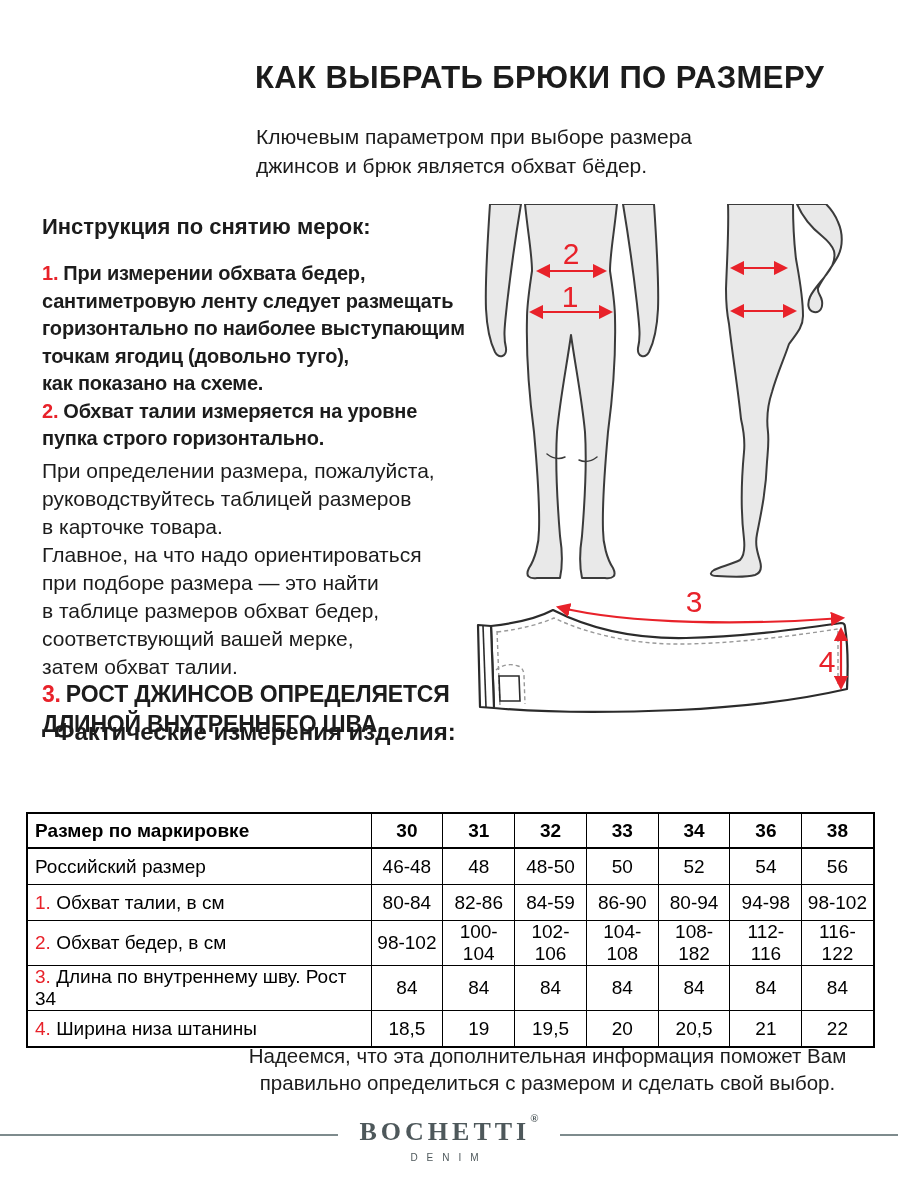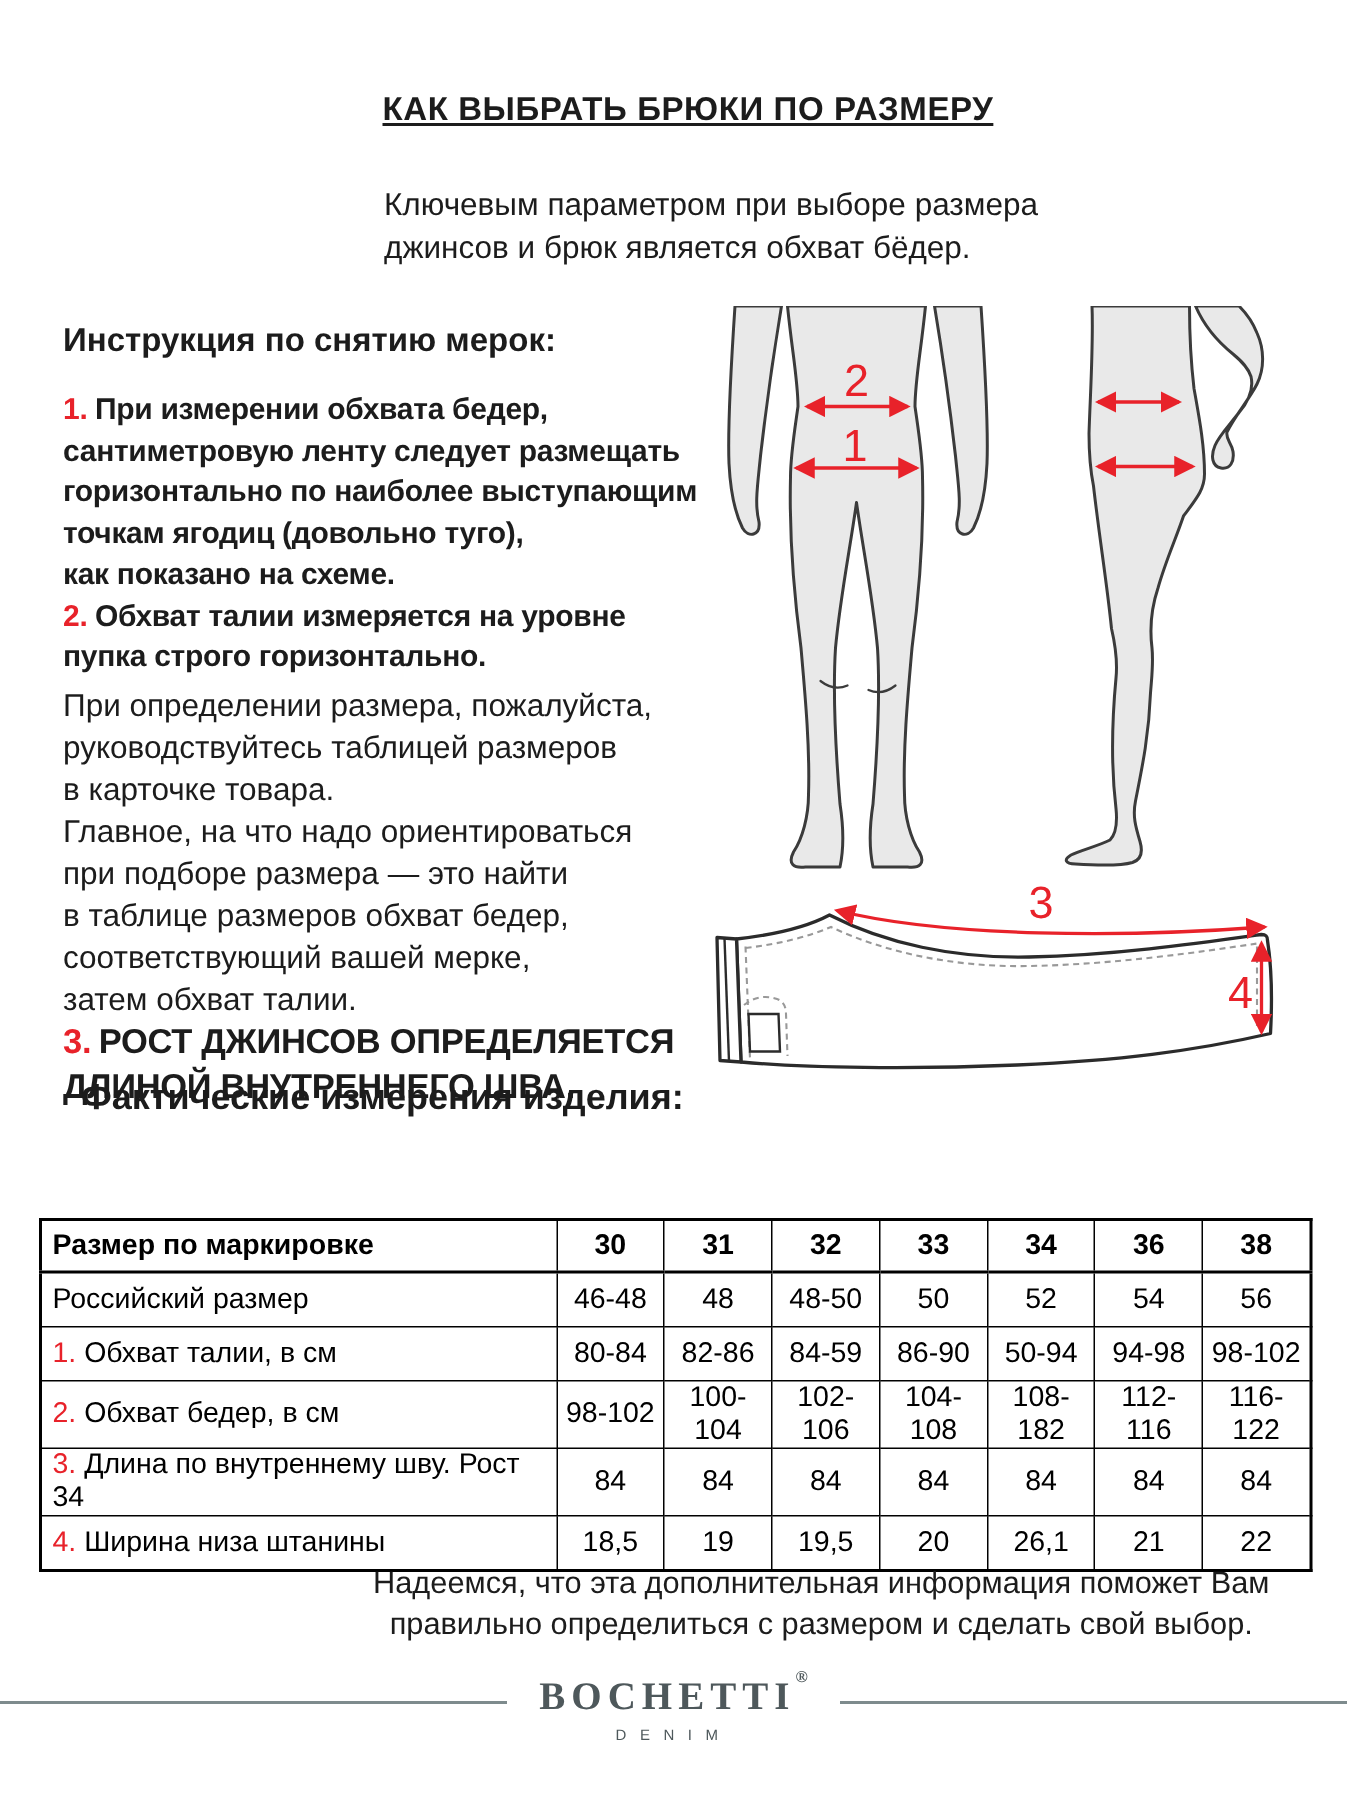--- a/index.html
+++ b/index.html
@@ -4,21 +4,21 @@
 <style>
   html,body { margin:0; padding:0; background:#ffffff; }
   .page {
     position:relative; width:898px; height:1200px; background:#fff;
     font-family:"Liberation Sans", sans-serif; color:var(--ink,#1c1c1c);
     overflow:hidden;
   }
   .abs { position:absolute; }
   .ml { white-space:pre-line; }
 
-  .title { left:255px; top:60px; font-size:22px; font-weight:bold; letter-spacing:0.4px; margin:0;text-decoration:underline; }
+  .title { left:255px; top:60px; font-size:31px; font-weight:bold; letter-spacing:0.4px; margin:0; }
   .subtitle { left:256px; top:122px; font-size:21px; line-height:29px; margin:0; }
 
   .instr-heading { left:42px; top:214px; font-size:22px; font-weight:bold; margin:0; }
   .steps { left:42px; top:260px; width:440px; margin:0; font-size:20px; font-weight:bold; line-height:27.5px; letter-spacing:-0.2px; }
   .steps p { margin:0; }
   .num { color:var(--red,#e8222a); margin-right:5px; font-weight:inherit; }
   .sizing-par { left:42px; top:457px; width:440px; margin:0; font-size:21px; line-height:28px; }
   .inseam-note { left:42px; top:679px; width:440px; margin:0; font-size:23px; font-weight:bold; line-height:30px; letter-spacing:-0.2px; }
 
   .table-heading { left:42px; top:706px; font-size:24px; font-weight:bold; margin:12px; }
@@ -162,21 +162,21 @@
             <td>52</td>
             <td>54</td>
             <td>56</td>
           </tr>
           <tr>
             <td class="lbl"><span class="tnum">1. </span>Обхват талии, в см</td>
             <td>80-84</td>
             <td>82-86</td>
             <td>84-59</td>
             <td>86-90</td>
-            <td>50-94</td>
+            <td>80-94</td>
             <td>94-98</td>
             <td>98-102</td>
           </tr>
           <tr>
             <td class="lbl"><span class="tnum">2. </span>Обхват бедер, в см</td>
             <td>98-102</td>
             <td>100-104</td>
             <td>102-106</td>
             <td>104-108</td>
             <td>108-182</td>
@@ -192,21 +192,21 @@
             <td>84</td>
             <td>84</td>
             <td>84</td>
           </tr>
           <tr>
             <td class="lbl"><span class="tnum">4. </span>Ширина низа штанины</td>
             <td>18,5</td>
             <td>19</td>
             <td>19,5</td>
             <td>20</td>
-            <td>26,1</td>
+            <td>20,5</td>
             <td>21</td>
             <td>22</td>
           </tr>
         </tbody>
     </table>
   </div>
 
   <p class="abs footer-note ml">Надеемся, что эта дополнительная информация поможет Вам
 правильно определиться с размером и сделать свой выбор.</p>
 

